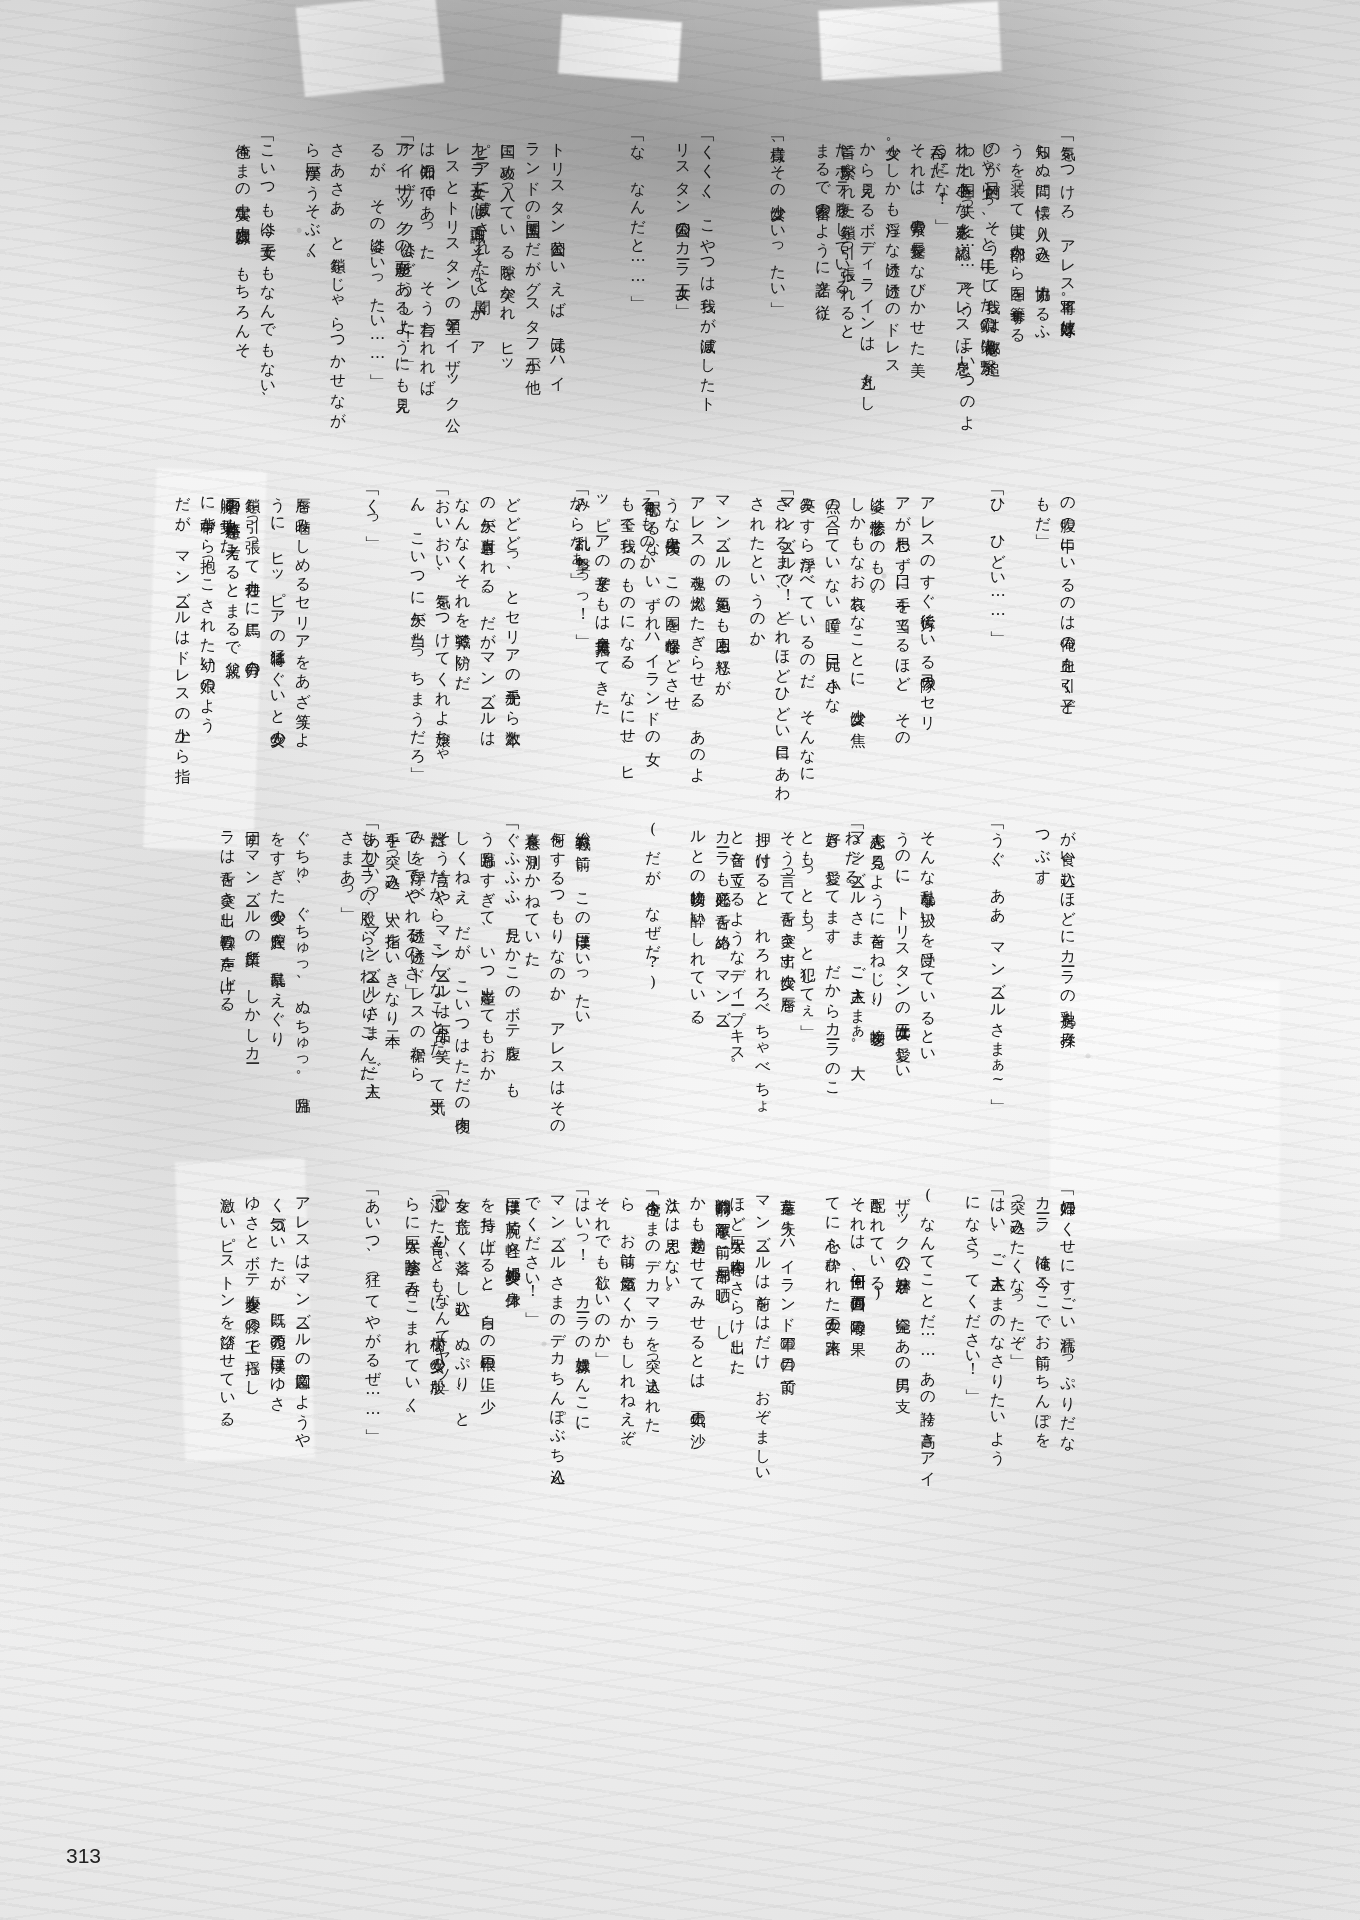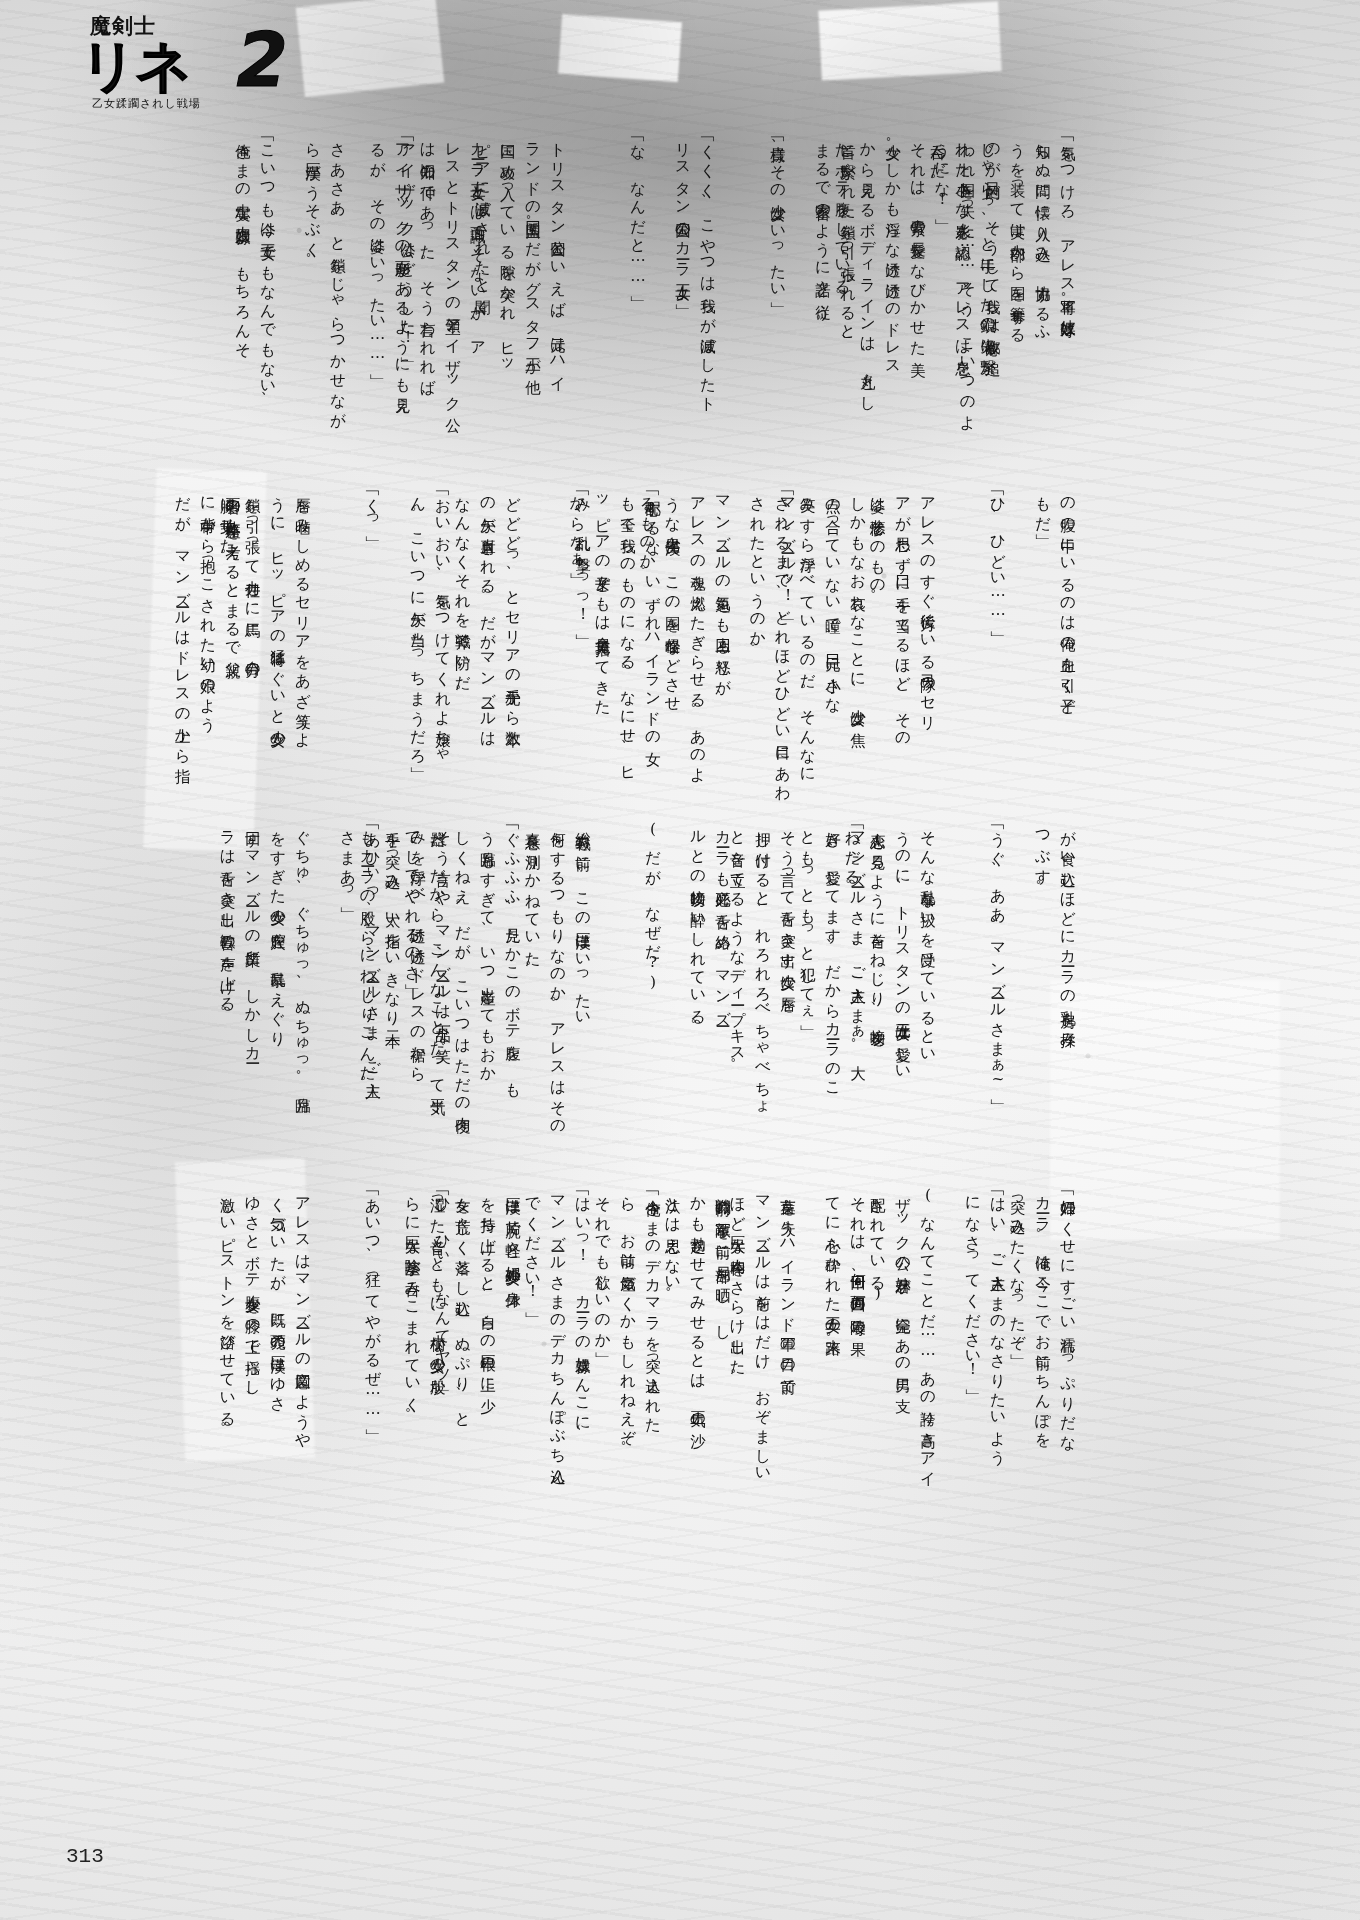--- a/index.html
+++ b/index.html
@@ -116,49 +116,41 @@
   }
 
   .band1 { top: 132px; }
   .band2 { top: 486px; }
   .band3 { top: 1186px; }
 
   .pageno {
     position: absolute;
     left: 66px;
     bottom: 52px;
-    font-family: Liberation Mono, monospace;
+    font-family: Liberation Sans, sans-serif;
     font-size: 21px;
     color: #222;
     z-index: 6;
   }
 </style>
 </head>
 <body>
 
 <div class="page">
 
   <div class="splash" style="left:300px;top:0px;width:140px;height:90px;transform:rotate(-6deg);"></div>
   <div class="splash" style="left:560px;top:18px;width:120px;height:60px;transform:rotate(4deg);"></div>
   <div class="splash" style="left:820px;top:6px;width:180px;height:70px;transform:rotate(-3deg);"></div>
   <div class="splash" style="left:150px;top:470px;width:110px;height:380px;transform:rotate(2deg);opacity:.6;"></div>
   <div class="splash" style="left:180px;top:1160px;width:130px;height:300px;transform:rotate(-2deg);opacity:.55;"></div>
   <div class="splash" style="left:1050px;top:980px;width:230px;height:260px;opacity:.5;"></div>
 
   <div class="grunge"></div>
   <div class="grunge2"></div>
 
-  <div class="logo">
-    <div class="lg-top">魔剣士</div>
-    <div class="lg-main">
-      <span>リネ</span>
-      <span class="lg-two">2</span>
-    </div>
-    <div class="lg-sub">乙女蹂躙されし戦場</div>
-  </div>
 
   <div id="cols">
       <div class="vcol band1" style="right: 280px; top: 132px; height: 330px;">「気をつけろ、アレス将軍。彼奴等は
 知らぬ間に懐に入り込み、協力するふ
 うを装って実は内部から国を簒奪する
 のが目的だ。そうして我らは故郷を追
 われ国を失った……そう、こいつのよ
 うにな!」</div>
       <div class="vcol band1" style="right: 360px; top: 132px; height: 330px;">じゃらっ、と手にした鎖の先に繋が
 れた小さな人影を認め、アレスは息を

